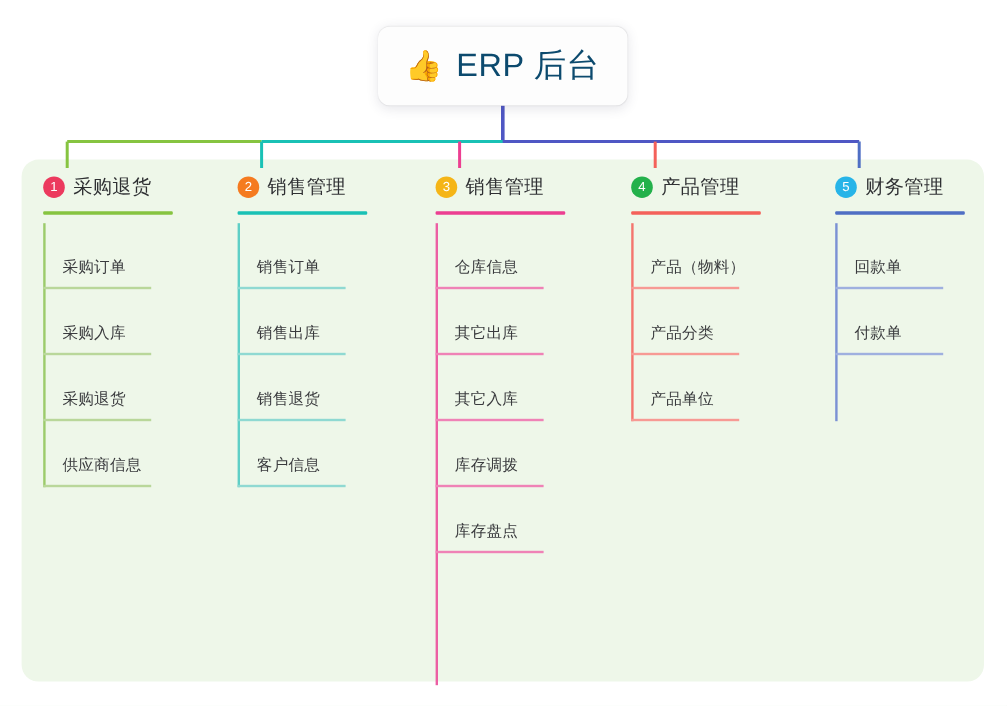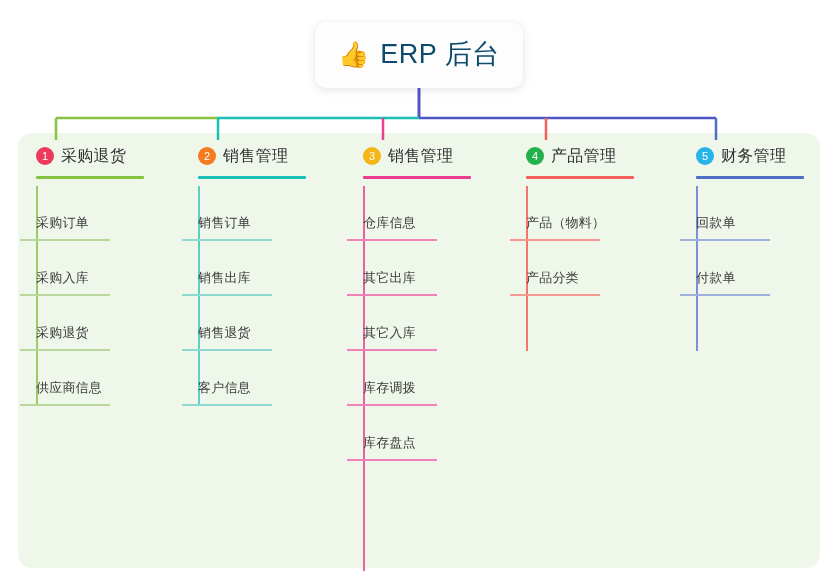--- a/index.html
+++ b/index.html
@@ -112,21 +112,21 @@
     margin-top: 7px;
     margin-left: 18px;
     width: 108px;
     height: 3px;
     border-radius: 1px;
   }
 
   .leaves {
     position: relative;
     margin-top: 0;
-    padding-left: 2px;
+    padding-left: 18px;
   }
   .spine {
     position: absolute;
     left: 18px;
     top: 0;
     width: 2px;
   }
   .leaf {
     position: relative;
     height: 55px;
@@ -267,20 +267,24 @@
         <div class="leaves" style="margin-top: 7px;">
           <div class="spine" style="background: rgb(244, 117, 110); height: 165px;"></div>
           <div class="leaf">
             <span class="leaf-label">产品（物料）</span>
             <div class="leaf-rule" style="background: rgb(247, 154, 148);"></div>
           </div>
           <div class="leaf">
             <span class="leaf-label">产品分类</span>
             <div class="leaf-rule" style="background: rgb(247, 154, 148);"></div>
           </div>
+          <div class="leaf">
+            <span class="leaf-label">产品单位</span>
+            <div class="leaf-rule" style="background: rgb(247, 154, 148);"></div>
+          </div>
         </div>
       </div>
       <div class="column" style="left: 678px;">
         <div class="col-head">
           <span class="badge" style="background: rgb(39, 180, 232);">5</span>
           <span class="col-title">财务管理</span>
         </div>
         <div class="col-rule" style="background: rgb(79, 111, 196);"></div>
         <div class="leaves" style="margin-top: 7px;">
           <div class="spine" style="background: rgb(123, 145, 212); height: 165px;"></div>

